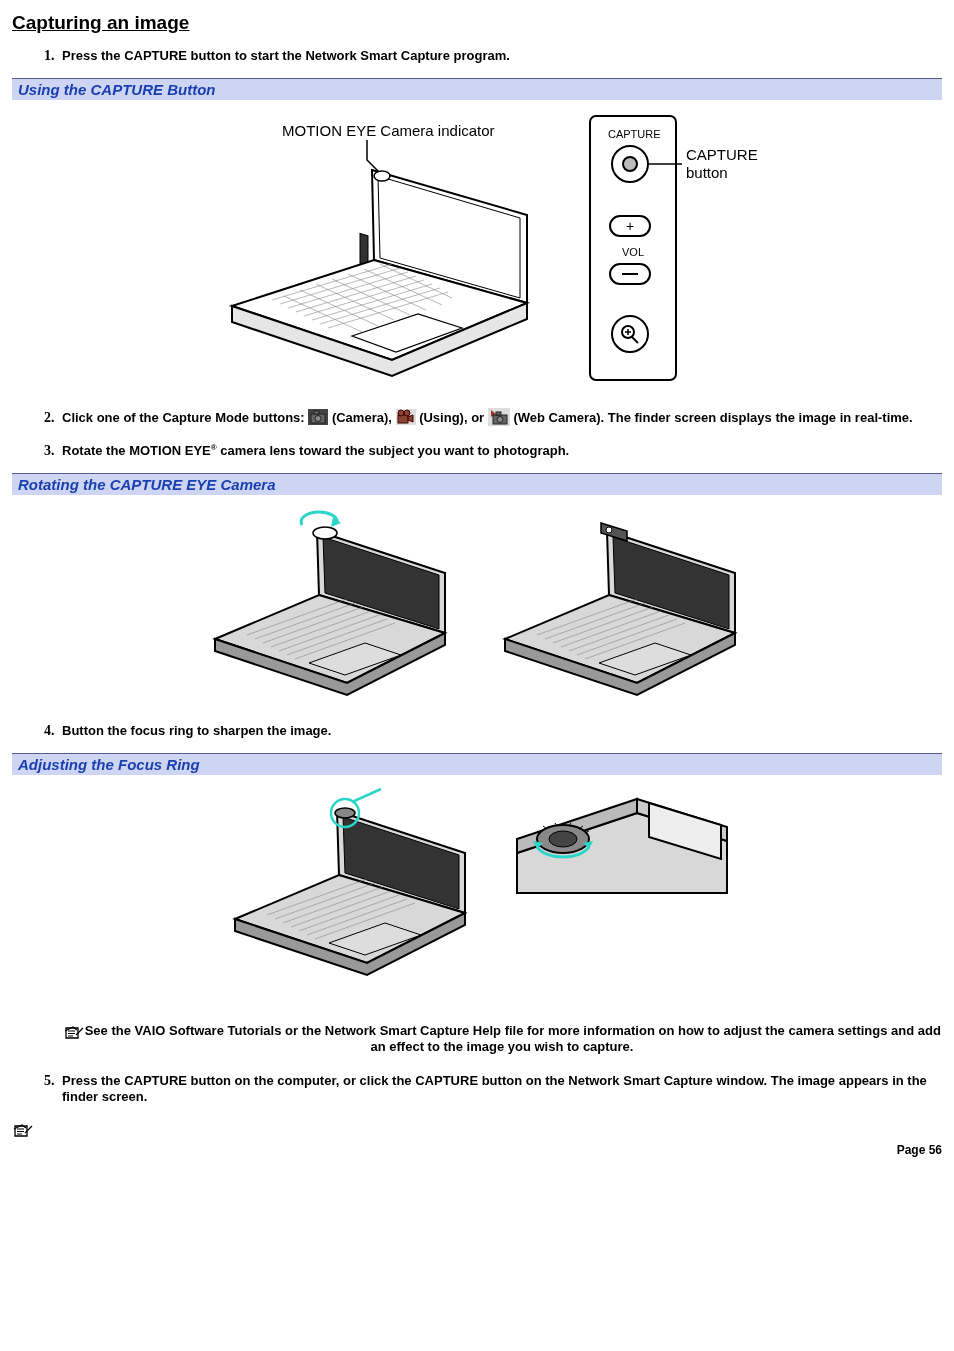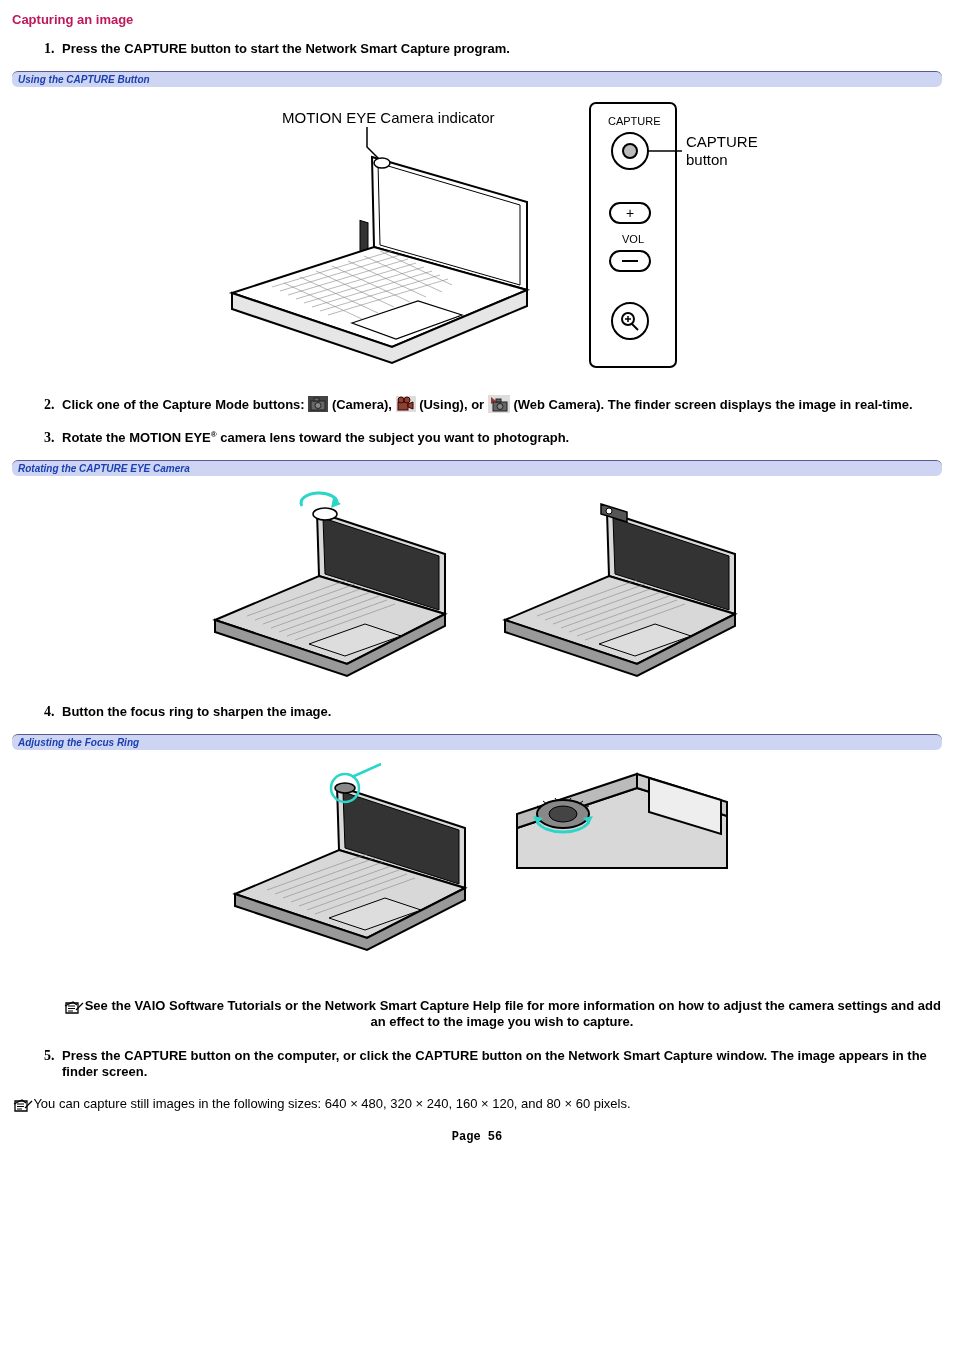--- a/index.html
+++ b/index.html
@@ -6,24 +6,25 @@
     font-family: Verdana, Geneva, sans-serif;
     font-size: 13px;
     color: #000;
     margin: 0;
     padding: 10px 12px;
     width: 954px;
     box-sizing: border-box;
     background: #fff;
   }
   h3.section-title {
-    color: #be185d;
+    color: #000000;
     font-weight: bold;
-    font-size: 13px;
+    font-size: 19px;
     margin: 2px 0 14px 0;
+    text-decoration: underline;
   }
   ol.steps {
     margin: 0;
     padding-left: 46px;
   }
   ol.steps > li {
     font-family: "Times New Roman", serif;
     font-size: 14px;
     margin-bottom: 14px;
     padding-left: 4px;
@@ -31,49 +32,48 @@
   }
   ol.steps > li > .step-body {
     font-family: Verdana, Geneva, sans-serif;
     font-size: 13px;
   }
   .caption-bar {
     background: #ced5f2;
     color: #1a3fb0;
     font-style: italic;
     font-weight: bold;
-    font-size: 10px;
+    font-size: 15px;
     padding: 2px 6px;
     border-top: 1px solid #5a5a90;
     margin: 6px 0 8px 0;
-    border-radius: 6px;
   }
   .figure-area {
     display: flex;
     justify-content: center;
     gap: 20px;
     margin: 8px 0 20px 0;
     text-align: center;
   }
   .reg { font-size: 8px; vertical-align: super; }
   .note-icon {
     display:inline-block;
     width:18px; height:14px;
     vertical-align: middle;
   }
   .note-block {
     margin: 6px 0 0 0;
     font-size: 13px;
   }
   .page-num {
-    text-align: center;
-    font-family: Liberation Mono, monospace;
+    text-align: right;
+    font-family: Liberation Sans, sans-serif;
     font-size: 12px;
     font-weight: bold;
-    margin-top: 18px;
+    margin-top: 6px;
   }
   .mode-icon {
     display:inline-block;
     vertical-align: middle;
   }
 </style>
 </head>
 <body>
 
 <h3 class="section-title">Capturing an image</h3>
@@ -297,16 +297,16 @@
 <div class="note-block" style="margin-top:16px;">
   <span class="note-icon">
     <svg width="22" height="16">
         <path d="M 3 3 L 15 3 L 15 13 L 3 13 Z" fill="none" stroke="#000" stroke-width="1.3"></path>
         <path d="M 2 6 L 10 2 L 14 5" fill="none" stroke="#000" stroke-width="1.3"></path>
         <line x1="5" y1="6" x2="12" y2="6" stroke="#000"></line>
         <line x1="5" y1="8.5" x2="12" y2="8.5" stroke="#000"></line>
         <line x1="5" y1="11" x2="10" y2="11" stroke="#000"></line>
         <path d="M 13 10 L 20 3" stroke="#000" stroke-width="1.3"></path>
       </svg>
-  </span><span> You can capture still images in the following sizes: 640 × 480, 320 × 240, 160 × 120, and 80 × 60 pixels.</span>
+  </span>
 </div>
 
 <div class="page-num">Page 56</div>
 
 </body></html>

